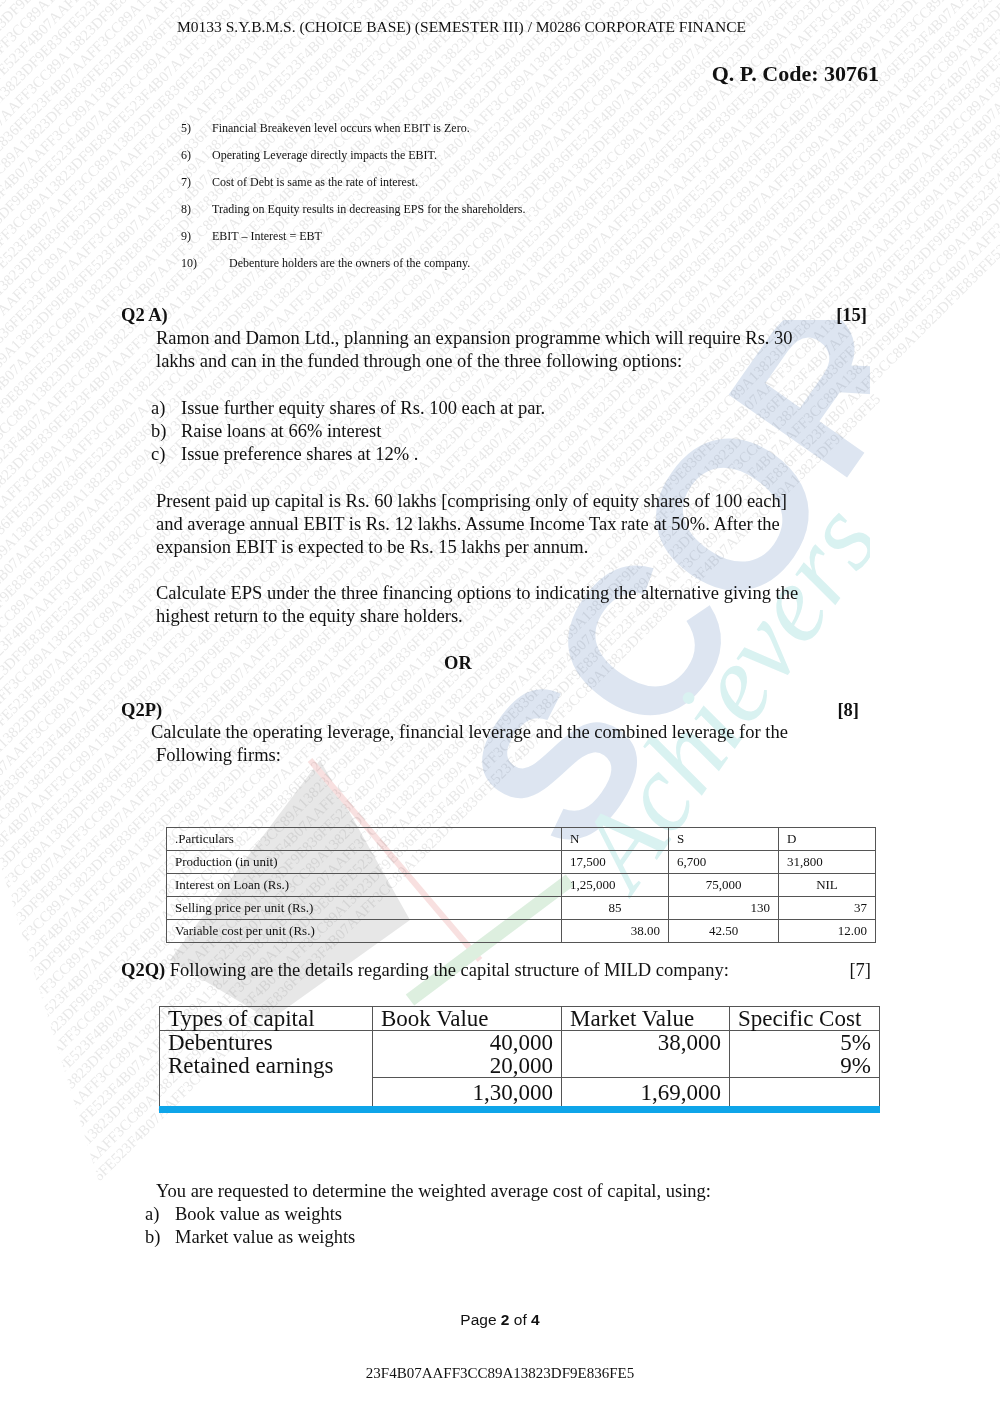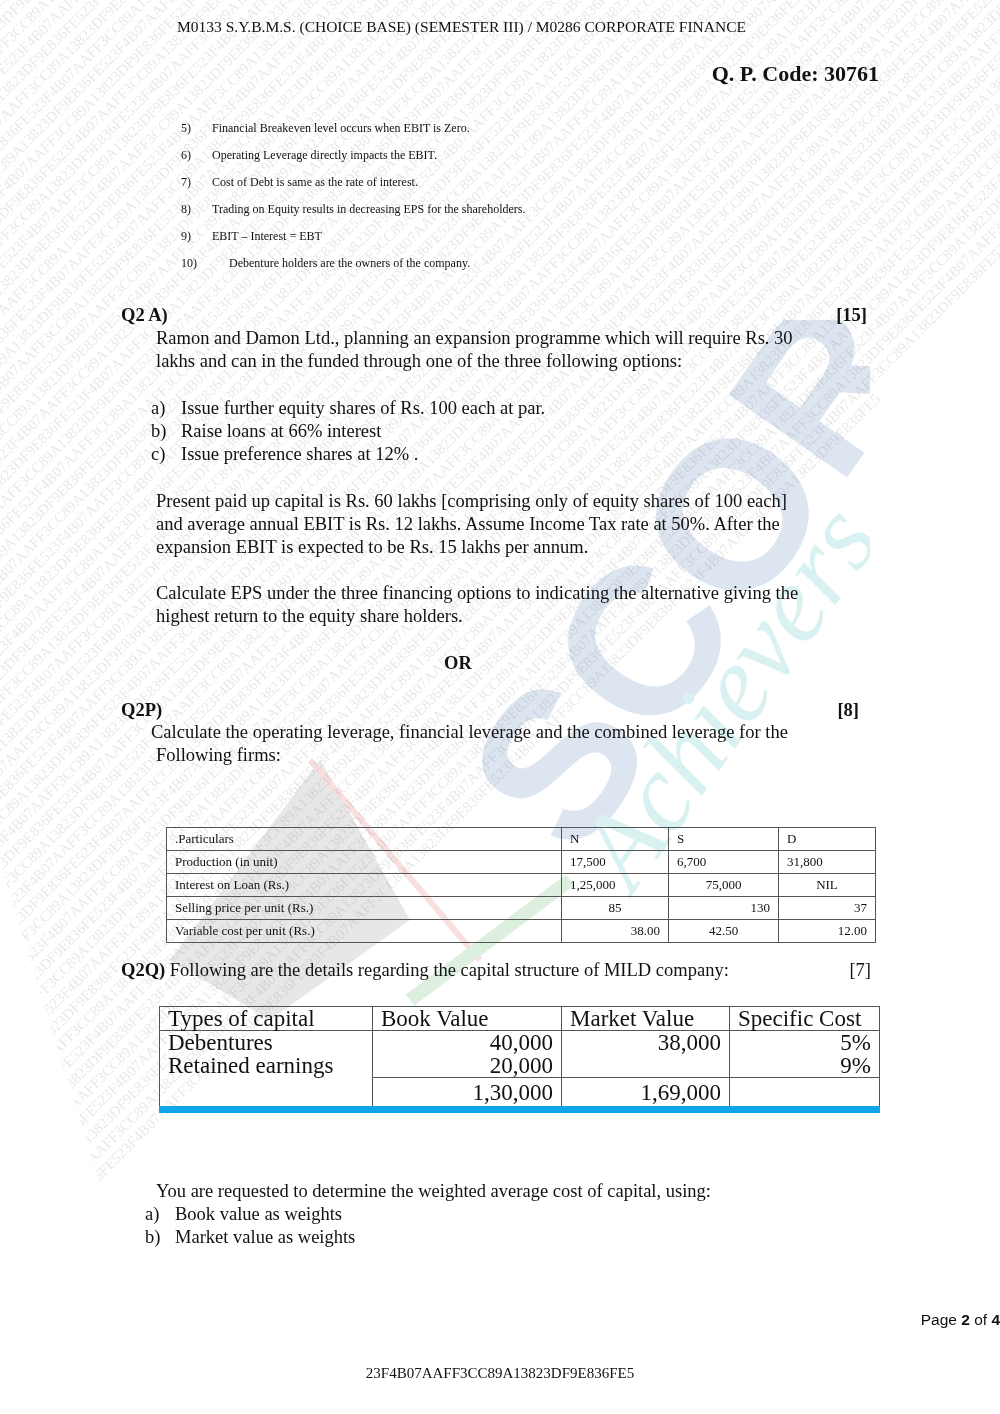--- a/index.html
+++ b/index.html
@@ -20,21 +20,21 @@
   .logo { position: absolute; left: 150px; top: 320px; width: 720px; height: 700px; pointer-events: none; }
   .header-line { top: 18px; left: 177px; font-size: 15.5px; }
   .qp-code { top: 61px; right: 121px; font-size: 22px; font-weight: bold; }
   .list-item { left: 181px; font-size: 12px; }
   .list-item .num { display: inline-block; width: 31px; }
   .bold { font-weight: bold; }
   table.data { position: absolute; border-collapse: collapse; font-size: 13px; margin-top: 36px; }
   table.data td { border: 1px solid #555; padding: 0 8px; height: 22px; line-height: 22px; }
   .r { text-align: right; }
   .c { text-align: center; }
-  .footer-page { top: 1311px; left: 0; width: 1000px; text-align: right; font-family: "Liberation Sans", "DejaVu Sans", sans-serif; font-size: 15.5px; }
+  .footer-page { top: 1311px; left: 0; width: 1000px; text-align: center; font-family: "Liberation Sans", "DejaVu Sans", sans-serif; font-size: 15.5px; }
   .footer-hash { top: 1365px; left: 0; width: 1000px; text-align: center; font-size: 15px; }
   table.cap { position: absolute; border-collapse: collapse; font-size: 23px; left: 159px; top: 1006px; }
   table.cap td { padding: 0 8px; height: 23px; line-height: 23px; border-left: 1px solid #555; border-right: 1px solid #555; }
   table.cap tr.head td { border-top: 1px solid #555; border-bottom: 1px solid #555; }
   table.cap tr.total td { border-top: 1px solid #555; border-bottom: 7px solid #0ea5e9; height: 28px; }
 </style>
 </head>
 <body>
 
 <div class="watermark-text" id="wm">23F4B07AAFF3CC89A13823DF9E836FE523F4B07AAFF3CC89A13823DF9E836FE523F4B07AAFF3CC89A13823DF9E836FE523F4B07AAFF3CC89A13823DF9E836FE523F4B07AAFF3CC89A13823DF9E836FE523F4B07AAFF3CC89A13823DF9E836FE523F4B07AAFF3CC89A13823DF9E836FE523F4B07AAFF3CC89A13823DF9E836FE523F4B07AAFF3CC89A13823DF9E836FE523F4B07AAFF3CC89A13823DF9E836FE523F4B07AAFF3CC89A13823DF9E836FE523F4B07AAFF3CC89A13823DF9E836FE523F4B07AAFF3CC89A13823DF9E836FE523F4B07AAFF3CC89A13823DF9E836FE523F4B07AAFF3CC89A13823DF9E836FE523F4B07AAFF3CC89A13823DF9E836FE523F4B07AAFF3CC89A13823DF9E836FE523F4B07AAFF3CC89A13823DF9E836FE523F4B07AAFF3CC89A13823DF9E836FE523F4B07AAFF3CC89A13823DF9E836FE523F4B07AAFF3CC89A13823DF9E836FE523F4B07AAFF3CC89A13823DF9E836FE523F4B07AAFF3CC89A13823DF9E836FE523F4B07AAFF3CC89A13823DF9E836FE523F4B07AAFF3CC89A13823DF9E836FE523F4B07AAFF3CC89A13823DF9E836FE523F4B07AAFF3CC89A13823DF9E836FE523F4B07AAFF3CC89A13823DF9E836FE523F4B07AAFF3CC89A13823DF9E836FE523F4B07AAFF3CC89A13823DF9E836FE523F4B07AAFF3CC89A13823DF9E836FE523F4B07AAFF3CC89A13823DF9E836FE523F4B07AAFF3CC89A13823DF9E836FE523F4B07AAFF3CC89A13823DF9E836FE523F4B07AAFF3CC89A13823DF9E836FE523F4B07AAFF3CC89A13823DF9E836FE523F4B07AAFF3CC89A13823DF9E836FE523F4B07AAFF3CC89A13823DF9E836FE523F4B07AAFF3CC89A13823DF9E836FE523F4B07AAFF3CC89A13823DF9E836FE523F4B07AAFF3CC89A13823DF9E836FE523F4B07AAFF3CC89A13823DF9E836FE523F4B07AAFF3CC89A13823DF9E836FE523F4B07AAFF3CC89A13823DF9E836FE523F4B07AAFF3CC89A13823DF9E836FE523F4B07AAFF3CC89A13823DF9E836FE523F4B07AAFF3CC89A13823DF9E836FE523F4B07AAFF3CC89A13823DF9E836FE523F4B07AAFF3CC89A13823DF9E836FE523F4B07AAFF3CC89A13823DF9E836FE523F4B07AAFF3CC89A13823DF9E836FE523F4B07AAFF3CC89A13823DF9E836FE523F4B07AAFF3CC89A13823DF9E836FE523F4B07AAFF3CC89A13823DF9E836FE523F4B07AAFF3CC89A13823DF9E836FE523F4B07AAFF3CC89A13823DF9E836FE523F4B07AAFF3CC89A13823DF9E836FE523F4B07AAFF3CC89A13823DF9E836FE523F4B07AAFF3CC89A13823DF9E836FE523F4B07AAFF3CC89A13823DF9E836FE523F4B07AAFF3CC89A13823DF9E836FE523F4B07AAFF3CC89A13823DF9E836FE523F4B07AAFF3CC89A13823DF9E836FE523F4B07AAFF3CC89A13823DF9E836FE523F4B07AAFF3CC89A13823DF9E836FE523F4B07AAFF3CC89A13823DF9E836FE523F4B07AAFF3CC89A13823DF9E836FE523F4B07AAFF3CC89A13823DF9E836FE523F4B07AAFF3CC89A13823DF9E836FE523F4B07AAFF3CC89A13823DF9E836FE523F4B07AAFF3CC89A13823DF9E836FE523F4B07AAFF3CC89A13823DF9E836FE523F4B07AAFF3CC89A13823DF9E836FE523F4B07AAFF3CC89A13823DF9E836FE523F4B07AAFF3CC89A13823DF9E836FE523F4B07AAFF3CC89A13823DF9E836FE523F4B07AAFF3CC89A13823DF9E836FE523F4B07AAFF3CC89A13823DF9E836FE523F4B07AAFF3CC89A13823DF9E836FE523F4B07AAFF3CC89A13823DF9E836FE523F4B07AAFF3CC89A13823DF9E836FE523F4B07AAFF3CC89A13823DF9E836FE523F4B07AAFF3CC89A13823DF9E836FE523F4B07AAFF3CC89A13823DF9E836FE523F4B07AAFF3CC89A13823DF9E836FE523F4B07AAFF3CC89A13823DF9E836FE523F4B07AAFF3CC89A13823DF9E836FE523F4B07AAFF3CC89A13823DF9E836FE523F4B07AAFF3CC89A13823DF9E836FE523F4B07AAFF3CC89A13823DF9E836FE523F4B07AAFF3CC89A13823DF9E836FE523F4B07AAFF3CC89A13823DF9E836FE523F4B07AAFF3CC89A13823DF9E836FE523F4B07AAFF3CC89A13823DF9E836FE523F4B07AAFF3CC89A13823DF9E836FE523F4B07AAFF3CC89A13823DF9E836FE523F4B07AAFF3CC89A13823DF9E836FE523F4B07AAFF3CC89A13823DF9E836FE523F4B07AAFF3CC89A13823DF9E836FE523F4B07AAFF3CC89A13823DF9E836FE523F4B07AAFF3CC89A13823DF9E836FE523F4B07AAFF3CC89A13823DF9E836FE523F4B07AAFF3CC89A13823DF9E836FE523F4B07AAFF3CC89A13823DF9E836FE523F4B07AAFF3CC89A13823DF9E836FE523F4B07AAFF3CC89A13823DF9E836FE523F4B07AAFF3CC89A13823DF9E836FE523F4B07AAFF3CC89A13823DF9E836FE523F4B07AAFF3CC89A13823DF9E836FE523F4B07AAFF3CC89A13823DF9E836FE523F4B07AAFF3CC89A13823DF9E836FE523F4B07AAFF3CC89A13823DF9E836FE523F4B07AAFF3CC89A13823DF9E836FE523F4B07AAFF3CC89A13823DF9E836FE523F4B07AAFF3CC89A13823DF9E836FE523F4B07AAFF3CC89A13823DF9E836FE523F4B07AAFF3CC89A13823DF9E836FE523F4B07AAFF3CC89A13823DF9E836FE523F4B07AAFF3CC89A13823DF9E836FE523F4B07AAFF3CC89A13823DF9E836FE523F4B07AAFF3CC89A13823DF9E836FE523F4B07AAFF3CC89A13823DF9E836FE523F4B07AAFF3CC89A13823DF9E836FE523F4B07AAFF3CC89A13823DF9E836FE523F4B07AAFF3CC89A13823DF9E836FE523F4B07AAFF3CC89A13823DF9E836FE523F4B07AAFF3CC89A13823DF9E836FE523F4B07AAFF3CC89A13823DF9E836FE523F4B07AAFF3CC89A13823DF9E836FE523F4B07AAFF3CC89A13823DF9E836FE523F4B07AAFF3CC89A13823DF9E836FE523F4B07AAFF3CC89A13823DF9E836FE523F4B07AAFF3CC89A13823DF9E836FE523F4B07AAFF3CC89A13823DF9E836FE523F4B07AAFF3CC89A13823DF9E836FE523F4B07AAFF3CC89A13823DF9E836FE523F4B07AAFF3CC89A13823DF9E836FE523F4B07AAFF3CC89A13823DF9E836FE523F4B07AAFF3CC89A13823DF9E836FE523F4B07AAFF3CC89A13823DF9E836FE523F4B07AAFF3CC89A13823DF9E836FE523F4B07AAFF3CC89A13823DF9E836FE523F4B07AAFF3CC89A13823DF9E836FE523F4B07AAFF3CC89A13823DF9E836FE523F4B07AAFF3CC89A13823DF9E836FE523F4B07AAFF3CC89A13823DF9E836FE523F4B07AAFF3CC89A13823DF9E836FE523F4B07AAFF3CC89A13823DF9E836FE523F4B07AAFF3CC89A13823DF9E836FE523F4B07AAFF3CC89A13823DF9E836FE523F4B07AAFF3CC89A13823DF9E836FE523F4B07AAFF3CC89A13823DF9E836FE523F4B07AAFF3CC89A13823DF9E836FE523F4B07AAFF3CC89A13823DF9E836FE523F4B07AAFF3CC89A13823DF9E836FE523F4B07AAFF3CC89A13823DF9E836FE523F4B07AAFF3CC89A13823DF9E836FE523F4B07AAFF3CC89A13823DF9E836FE523F4B07AAFF3CC89A13823DF9E836FE523F4B07AAFF3CC89A13823DF9E836FE523F4B07AAFF3CC89A13823DF9E836FE523F4B07AAFF3CC89A13823DF9E836FE523F4B07AAFF3CC89A13823DF9E836FE523F4B07AAFF3CC89A13823DF9E836FE523F4B07AAFF3CC89A13823DF9E836FE523F4B07AAFF3CC89A13823DF9E836FE523F4B07AAFF3CC89A13823DF9E836FE523F4B07AAFF3CC89A13823DF9E836FE523F4B07AAFF3CC89A13823DF9E836FE523F4B07AAFF3CC89A13823DF9E836FE523F4B07AAFF3CC89A13823DF9E836FE523F4B07AAFF3CC89A13823DF9E836FE523F4B07AAFF3CC89A13823DF9E836FE523F4B07AAFF3CC89A13823DF9E836FE523F4B07AAFF3CC89A13823DF9E836FE523F4B07AAFF3CC89A13823DF9E836FE523F4B07AAFF3CC89A13823DF9E836FE523F4B07AAFF3CC89A13823DF9E836FE523F4B07AAFF3CC89A13823DF9E836FE523F4B07AAFF3CC89A13823DF9E836FE523F4B07AAFF3CC89A13823DF9E836FE523F4B07AAFF3CC89A13823DF9E836FE523F4B07AAFF3CC89A13823DF9E836FE523F4B07AAFF3CC89A13823DF9E836FE523F4B07AAFF3CC89A13823DF9E836FE523F4B07AAFF3CC89A13823DF9E836FE523F4B07AAFF3CC89A13823DF9E836FE523F4B07AAFF3CC89A13823DF9E836FE523F4B07AAFF3CC89A13823DF9E836FE523F4B07AAFF3CC89A13823DF9E836FE523F4B07AAFF3CC89A13823DF9E836FE523F4B07AAFF3CC89A13823DF9E836FE523F4B07AAFF3CC89A13823DF9E836FE523F4B07AAFF3CC89A13823DF9E836FE523F4B07AAFF3CC89A13823DF9E836FE523F4B07AAFF3CC89A13823DF9E836FE523F4B07AAFF3CC89A13823DF9E836FE523F4B07AAFF3CC89A13823DF9E836FE523F4B07AAFF3CC89A13823DF9E836FE523F4B07AAFF3CC89A13823DF9E836FE523F4B07AAFF3CC89A13823DF9E836FE523F4B07AAFF3CC89A13823DF9E836FE523F4B07AAFF3CC89A13823DF9E836FE523F4B07AAFF3CC89A13823DF9E836FE523F4B07AAFF3CC89A13823DF9E836FE523F4B07AAFF3CC89A13823DF9E836FE523F4B07AAFF3CC89A13823DF9E836FE523F4B07AAFF3CC89A13823DF9E836FE523F4B07AAFF3CC89A13823DF9E836FE523F4B07AAFF3CC89A13823DF9E836FE523F4B07AAFF3CC89A13823DF9E836FE523F4B07AAFF3CC89A13823DF9E836FE523F4B07AAFF3CC89A13823DF9E836FE523F4B07AAFF3CC89A13823DF9E836FE523F4B07AAFF3CC89A13823DF9E836FE523F4B07AAFF3CC89A13823DF9E836FE523F4B07AAFF3CC89A13823DF9E836FE523F4B07AAFF3CC89A13823DF9E836FE523F4B07AAFF3CC89A13823DF9E836FE523F4B07AAFF3CC89A13823DF9E836FE523F4B07AAFF3CC89A13823DF9E836FE523F4B07AAFF3CC89A13823DF9E836FE523F4B07AAFF3CC89A13823DF9E836FE523F4B07AAFF3CC89A13823DF9E836FE523F4B07AAFF3CC89A13823DF9E836FE523F4B07AAFF3CC89A13823DF9E836FE523F4B07AAFF3CC89A13823DF9E836FE523F4B07AAFF3CC89A13823DF9E836FE523F4B07AAFF3CC89A13823DF9E836FE523F4B07AAFF3CC89A13823DF9E836FE523F4B07AAFF3CC89A13823DF9E836FE523F4B07AAFF3CC89A13823DF9E836FE523F4B07AAFF3CC89A13823DF9E836FE523F4B07AAFF3CC89A13823DF9E836FE523F4B07AAFF3CC89A13823DF9E836FE523F4B07AAFF3CC89A13823DF9E836FE523F4B07AAFF3CC89A13823DF9E836FE523F4B07AAFF3CC89A13823DF9E836FE523F4B07AAFF3CC89A13823DF9E836FE523F4B07AAFF3CC89A13823DF9E836FE523F4B07AAFF3CC89A13823DF9E836FE523F4B07AAFF3CC89A13823DF9E836FE523F4B07AAFF3CC89A13823DF9E836FE523F4B07AAFF3CC89A13823DF9E836FE523F4B07AAFF3CC89A13823DF9E836FE523F4B07AAFF3CC89A13823DF9E836FE523F4B07AAFF3CC89A13823DF9E836FE523F4B07AAFF3CC89A13823DF9E836FE523F4B07AAFF3CC89A13823DF9E836FE523F4B07AAFF3CC89A13823DF9E836FE523F4B07AAFF3CC89A13823DF9E836FE523F4B07AAFF3CC89A13823DF9E836FE523F4B07AAFF3CC89A13823DF9E836FE523F4B07AAFF3CC89A13823DF9E836FE523F4B07AAFF3CC89A13823DF9E836FE523F4B07AAFF3CC89A13823DF9E836FE523F4B07AAFF3CC89A13823DF9E836FE523F4B07AAFF3CC89A13823DF9E836FE523F4B07AAFF3CC89A13823DF9E836FE523F4B07AAFF3CC89A13823DF9E836FE523F4B07AAFF3CC89A13823DF9E836FE523F4B07AAFF3CC89A13823DF9E836FE523F4B07AAFF3CC89A13823DF9E836FE523F4B07AAFF3CC89A13823DF9E836FE523F4B07AAFF3CC89A13823DF9E836FE523F4B07AAFF3CC89A13823DF9E836FE523F4B07AAFF3CC89A13823DF9E836FE523F4B07AAFF3CC89A13823DF9E836FE523F4B07AAFF3CC89A13823DF9E836FE523F4B07AAFF3CC89A13823DF9E836FE523F4B07AAFF3CC89A13823DF9E836FE523F4B07AAFF3CC89A13823DF9E836FE523F4B07AAFF3CC89A13823DF9E836FE523F4B07AAFF3CC89A13823DF9E836FE523F4B07AAFF3CC89A13823DF9E836FE523F4B07AAFF3CC89A13823DF9E836FE523F4B07AAFF3CC89A13823DF9E836FE523F4B07AAFF3CC89A13823DF9E836FE523F4B07AAFF3CC89A13823DF9E836FE523F4B07AAFF3CC89A13823DF9E836FE523F4B07AAFF3CC89A13823DF9E836FE523F4B07AAFF3CC89A13823DF9E836FE523F4B07AAFF3CC89A13823DF9E836FE523F4B07AAFF3CC89A13823DF9E836FE523F4B07AAFF3CC89A13823DF9E836FE523F4B07AAFF3CC89A13823DF9E836FE523F4B07AAFF3CC89A13823DF9E836FE523F4B07AAFF3CC89A13823DF9E836FE523F4B07AAFF3CC89A13823DF9E836FE523F4B07AAFF3CC89A13823DF9E836FE523F4B07AAFF3CC89A13823DF9E836FE523F4B07AAFF3CC89A13823DF9E836FE523F4B07AAFF3CC89A13823DF9E836FE523F4B07AAFF3CC89A13823DF9E836FE523F4B07AAFF3CC89A13823DF9E836FE523F4B07AAFF3CC89A13823DF9E836FE523F4B07AAFF3CC89A13823DF9E836FE523F4B07AAFF3CC89A13823DF9E836FE523F4B07AAFF3CC89A13823DF9E836FE523F4B07AAFF3CC89A13823DF9E836FE523F4B07AAFF3CC89A13823DF9E836FE523F4B07AAFF3CC89A13823DF9E836FE523F4B07AAFF3CC89A13823DF9E836FE523F4B07AAFF3CC89A13823DF9E836FE523F4B07AAFF3CC89A13823DF9E836FE523F4B07AAFF3CC89A13823DF9E836FE523F4B07AAFF3CC89A13823DF9E836FE523F4B07AAFF3CC89A13823DF9E836FE523F4B07AAFF3CC89A13823DF9E836FE523F4B07AAFF3CC89A13823DF9E836FE523F4B07AAFF3CC89A13823DF9E836FE523F4B07AAFF3CC89A13823DF9E836FE523F4B07AAFF3CC89A13823DF9E836FE523F4B07AAFF3CC89A13823DF9E836FE523F4B07AAFF3CC89A13823DF9E836FE523F4B07AAFF3CC89A13823DF9E836FE523F4B07AAFF3CC89A13823DF9E836FE523F4B07AAFF3CC89A13823DF9E836FE523F4B07AAFF3CC89A13823DF9E836FE523F4B07AAFF3CC89A13823DF9E836FE523F4B07AAFF3CC89A13823DF9E836FE523F4B07AAFF3CC89A13823DF9E836FE523F4B07AAFF3CC89A13823DF9E836FE523F4B07AAFF3CC89A13823DF9E836FE523F4B07AAFF3CC89A13823DF9E836FE523F4B07AAFF3CC89A13823DF9E836FE523F4B07AAFF3CC89A13823DF9E836FE523F4B07AAFF3CC89A13823DF9E836FE523F4B07AAFF3CC89A13823DF9E836FE523F4B07AAFF3CC89A13823DF9E836FE523F4B07AAFF3CC89A13823DF9E836FE523F4B07AAFF3CC89A13823DF9E836FE523F4B07AAFF3CC89A13823DF9E836FE523F4B07AAFF3CC89A13823DF9E836FE523F4B07AAFF3CC89A13823DF9E836FE523F4B07AAFF3CC89A13823DF9E836FE523F4B07AAFF3CC89A13823DF9E836FE523F4B07AAFF3CC89A13823DF9E836FE523F4B07AAFF3CC89A13823DF9E836FE523F4B07AAFF3CC89A13823DF9E836FE523F4B07AAFF3CC89A13823DF9E836FE523F4B07AAFF3CC89A13823DF9E836FE523F4B07AAFF3CC89A13823DF9E836FE523F4B07AAFF3CC89A13823DF9E836FE523F4B07AAFF3CC89A13823DF9E836FE523F4B07AAFF3CC89A13823DF9E836FE523F4B07AAFF3CC89A13823DF9E836FE523F4B07AAFF3CC89A13823DF9E836FE523F4B07AAFF3CC89A13823DF9E836FE523F4B07AAFF3CC89A13823DF9E836FE523F4B07AAFF3CC89A13823DF9E836FE523F4B07AAFF3CC89A13823DF9E836FE523F4B07AAFF3CC89A13823DF9E836FE523F4B07AAFF3CC89A13823DF9E836FE523F4B07AAFF3CC89A13823DF9E836FE523F4B07AAFF3CC89A13823DF9E836FE523F4B07AAFF3CC89A13823DF9E836FE523F4B07AAFF3CC89A13823DF9E836FE523F4B07AAFF3CC89A13823DF9E836FE523F4B07AAFF3CC89A13823DF9E836FE523F4B07AAFF3CC89A13823DF9E836FE523F4B07AAFF3CC89A13823DF9E836FE523F4B07AAFF3CC89A13823DF9E836FE523F4B07AAFF3CC89A13823DF9E836FE523F4B07AAFF3CC89A13823DF9E836FE523F4B07AAFF3CC89A13823DF9E836FE523F4B07AAFF3CC89A13823DF9E836FE523F4B07AAFF3CC89A13823DF9E836FE523F4B07AAFF3CC89A13823DF9E836FE523F4B07AAFF3CC89A13823DF9E836FE523F4B07AAFF3CC89A13823DF9E836FE523F4B07AAFF3CC89A13823DF9E836FE523F4B07AAFF3CC89A13823DF9E836FE523F4B07AAFF3CC89A13823DF9E836FE523F4B07AAFF3CC89A13823DF9E836FE523F4B07AAFF3CC89A13823DF9E836FE523F4B07AAFF3CC89A13823DF9E836FE523F4B07AAFF3CC89A13823DF9E836FE523F4B07AAFF3CC89A13823DF9E836FE523F4B07AAFF3CC89A13823DF9E836FE523F4B07AAFF3CC89A13823DF9E836FE523F4B07AAFF3CC89A13823DF9E836FE523F4B07AAFF3CC89A13823DF9E836FE523F4B07AAFF3CC89A13823DF9E836FE523F4B07AAFF3CC89A13823DF9E836FE523F4B07AAFF3CC89A13823DF9E836FE523F4B07AAFF3CC89A13823DF9E836FE523F4B07AAFF3CC89A13823DF9E836FE523F4B07AAFF3CC89A13823DF9E836FE523F4B07AAFF3CC89A13823DF9E836FE523F4B07AAFF3CC89A13823DF9E836FE523F4B07AAFF3CC89A13823DF9E836FE523F4B07AAFF3CC89A13823DF9E836FE523F4B07AAFF3CC89A13823DF9E836FE523F4B07AAFF3CC89A13823DF9E836FE523F4B07AAFF3CC89A13823DF9E836FE523F4B07AAFF3CC89A13823DF9E836FE523F4B07AAFF3CC89A13823DF9E836FE523F4B07AAFF3CC89A13823DF9E836FE523F4B07AAFF3CC89A13823DF9E836FE5</div>

